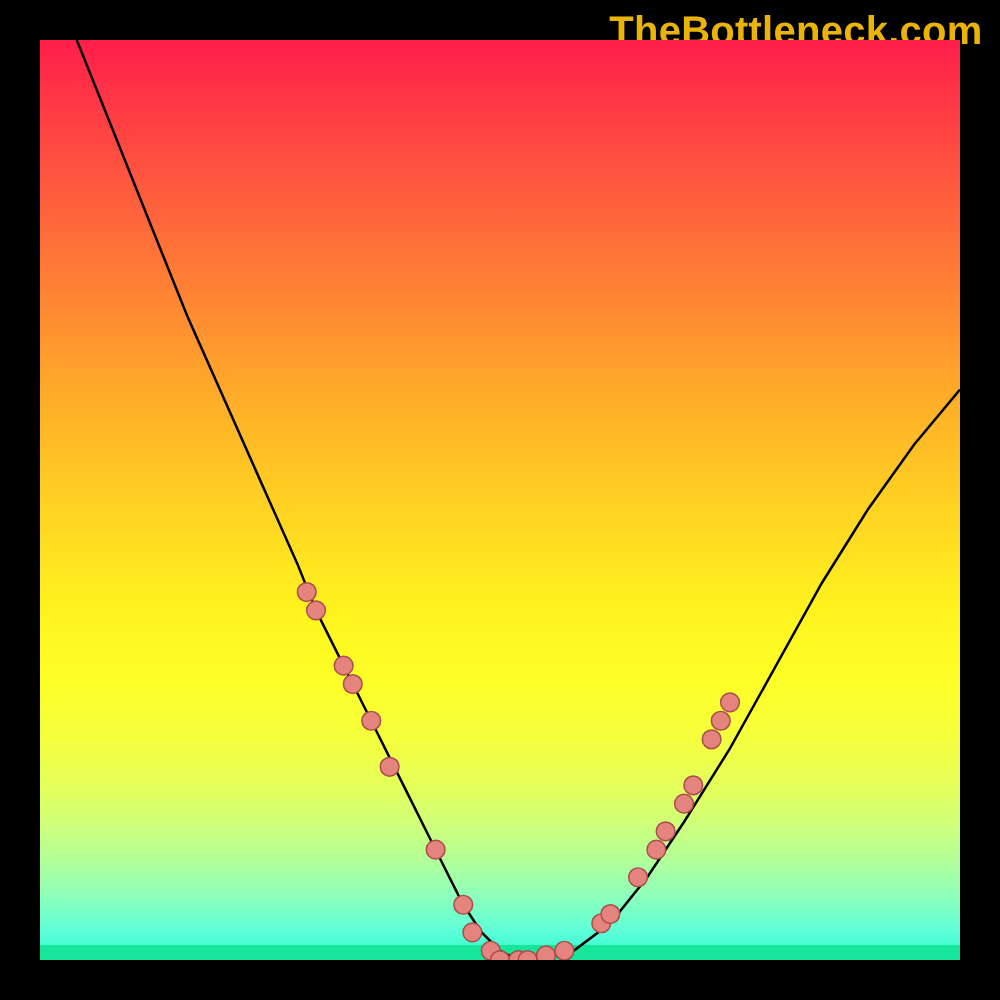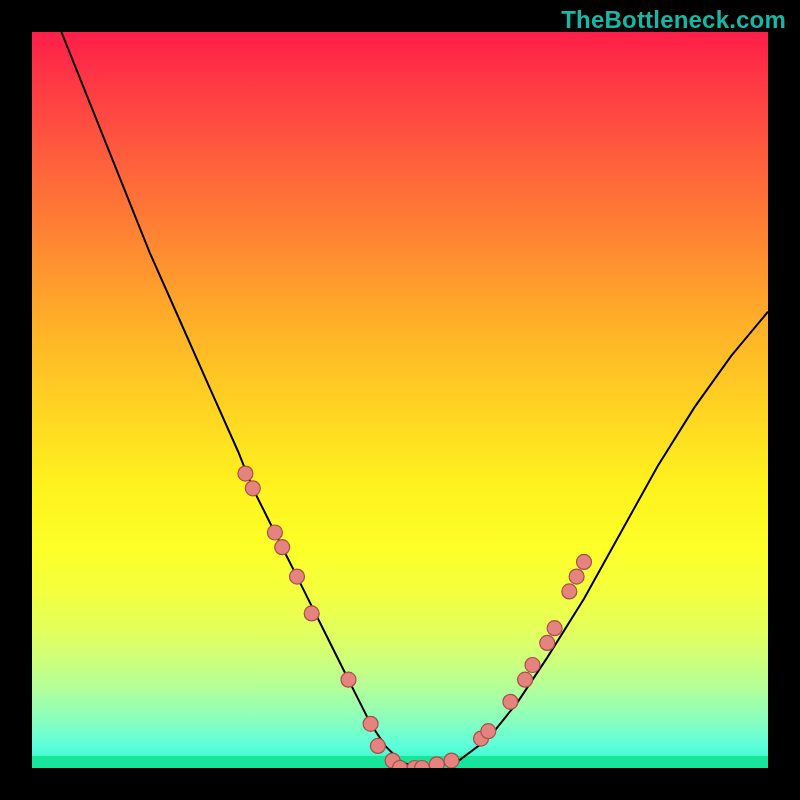--- a/index.html
+++ b/index.html
@@ -39,23 +39,23 @@
     left: 0; right: 0;
     bottom: 0;
     height: 12px;
     background: #17e59a;
   }
   .watermark {
     position: absolute;
     top: 6px;
     right: 14px;
     font-family: Arial, Helvetica, sans-serif;
-    font-size: 24px;
+    font-size: 32px;
     font-weight: 600;
-    color: #14b8a6;
+    color: #eab308;
     letter-spacing: 0.2px;
   }
   svg.curve {
     position: absolute;
     top: 0; left: 0;
     width: 736px;
     height: 736px;
   }
   .curve-path {
     fill: none;

